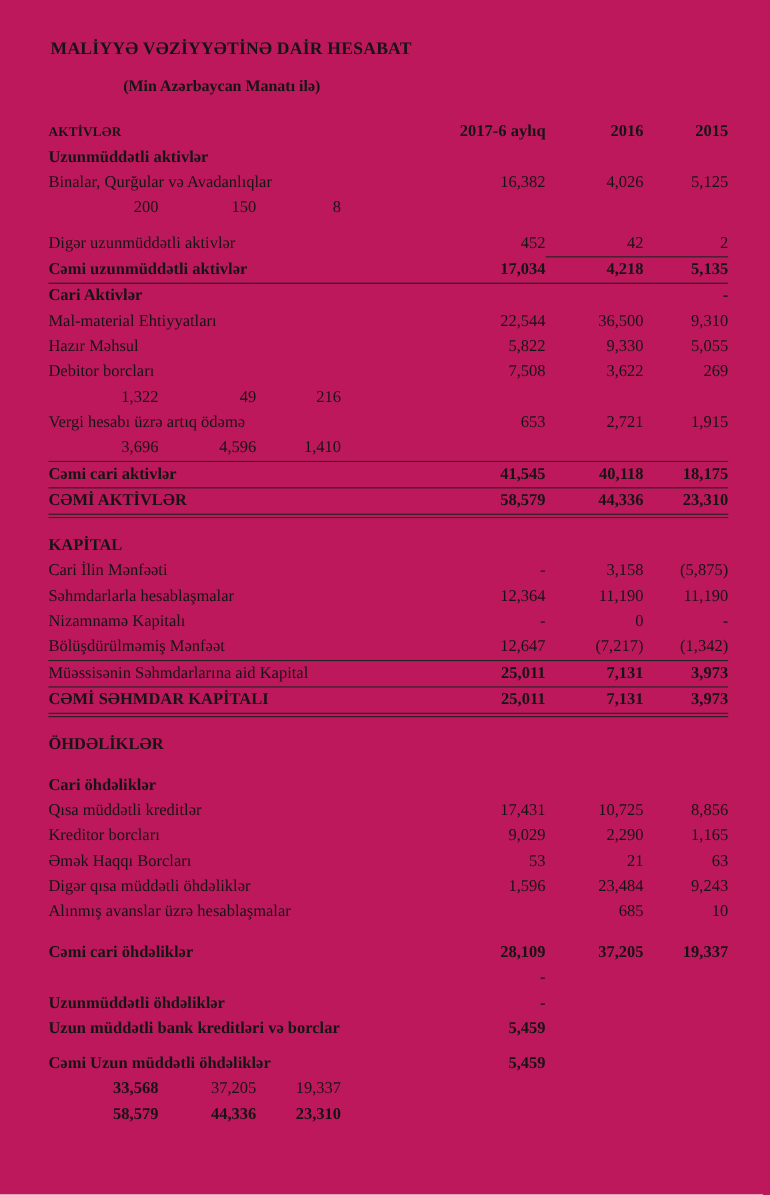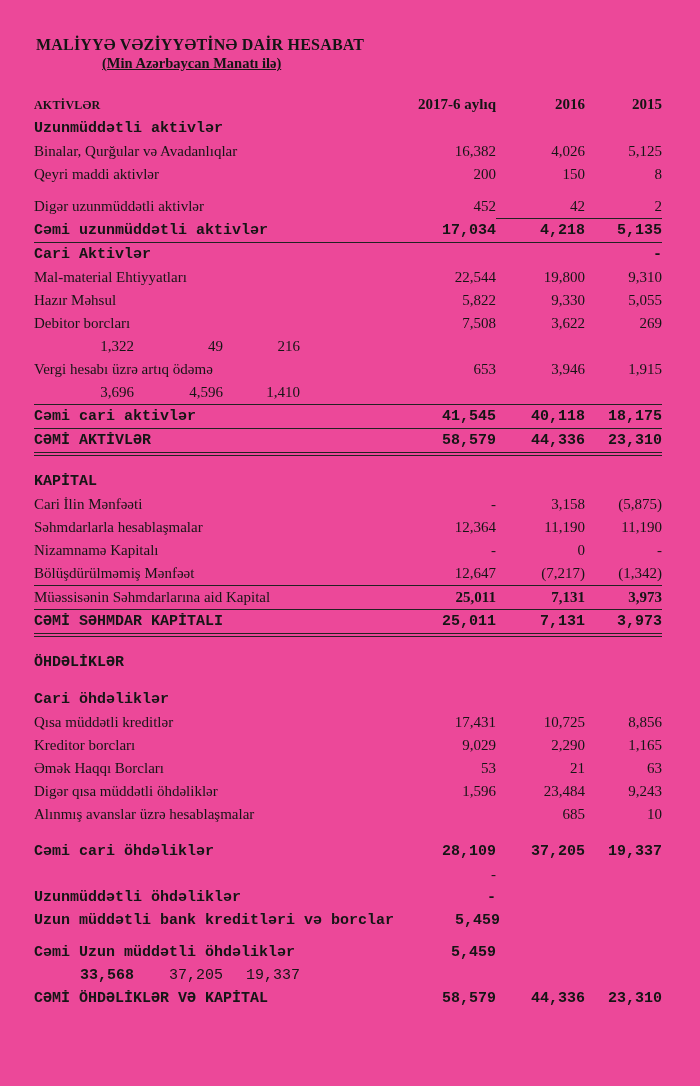--- a/index.html
+++ b/index.html
@@ -1,33 +1,33 @@
 <!DOCTYPE html>
 <html><head>
 <meta charset="utf-8">
 <style>
   * { box-sizing: border-box; }
   html, body { margin: 0; padding: 0; background: #ffffff; }
   .page {
-    width: 700px; height: 1086px; background: #ec4899;
+    width: 700px; height: 1086px; background: #be185d;
     font-family: "Liberation Serif", "DejaVu Serif", serif;
-    color: #151515; padding: 28px 38px 14px 34px;
+    color: #151515; padding: 28px 38px 14px 44px;
     position: relative; overflow: hidden;
   }
   .title { font-size: 16px; font-weight: bold; margin: 8px 0 0 2px; letter-spacing: 0.2px; }
-  .subtitle { font-size: 14.5px; font-weight: bold; margin: 1px 0 0 68px; text-decoration: underline; }
+  .subtitle { font-size: 14.5px; font-weight: bold; margin: 17px 0 0 68px; }
   .row { display: flex; align-items: baseline; min-height: 23px; line-height: 23px; }
   .hdr { margin-top: 21px; font-weight: bold; }
   .hdr .lbl { font-size: 12px; letter-spacing: 0.2px; }
   .lbl { flex: 1 1 auto; font-size: 15px; padding-right: 6px; white-space: nowrap; }
   .num { font-size: 15px; text-align: right; flex: 0 0 auto; }
   .c1 { width: 100px; }
   .c2 { width: 89px; }
   .c3 { width: 77px; }
-  .bold { font-weight: bold; font-family: Liberation Mono, monospace; }
+  .bold { font-weight: bold; }
   .values_bold .num { font-weight: bold; }
   .light23 .c2, .light23 .c3 { font-weight: normal; }
   .gap_sm { margin-top: 9px; }
   .gap_lg { margin-top: 14px; }
   .line_below { border-bottom: 1.5px solid #222; }
   .double_below { border-bottom: 4px double #222; align-items: flex-end; }
   .line_above_right .c2, .line_above_right .c3 { border-top: 1.5px solid #222; }
 </style>
 </head>
 <body>
@@ -50,21 +50,20 @@
         <span class="num c2"></span>
         <span class="num c3"></span>
       </div>
       <div class="row">
         <span class="lbl">Binalar, Qurğular və Avadanlıqlar</span>
         <span class="num c1">16,382</span>
         <span class="num c2">4,026</span>
         <span class="num c3">5,125</span>
       </div>
       <div class="row">
-        <span class="lbl">Qeyri maddi aktivlər</span>
         <span class="num c1">200</span>
         <span class="num c2">150</span>
         <span class="num c3">8</span>
       </div>
       <div class="row gap_sm">
         <span class="lbl">Digər uzunmüddətli aktivlər</span>
         <span class="num c1">452</span>
         <span class="num c2">42</span>
         <span class="num c3">2</span>
       </div>
@@ -76,21 +75,21 @@
       </div>
       <div class="row bold">
         <span class="lbl">Cari Aktivlər</span>
         <span class="num c1"></span>
         <span class="num c2"></span>
         <span class="num c3">-</span>
       </div>
       <div class="row">
         <span class="lbl">Mal-material Ehtiyyatları</span>
         <span class="num c1">22,544</span>
-        <span class="num c2">19,800</span>
+        <span class="num c2">36,500</span>
         <span class="num c3">9,310</span>
       </div>
       <div class="row">
         <span class="lbl">Hazır Məhsul</span>
         <span class="num c1">5,822</span>
         <span class="num c2">9,330</span>
         <span class="num c3">5,055</span>
       </div>
       <div class="row">
         <span class="lbl">Debitor borcları</span>
@@ -99,21 +98,21 @@
         <span class="num c3">269</span>
       </div>
       <div class="row">
         <span class="num c1">1,322</span>
         <span class="num c2">49</span>
         <span class="num c3">216</span>
       </div>
       <div class="row">
         <span class="lbl">Vergi hesabı üzrə artıq ödəmə</span>
         <span class="num c1">653</span>
-        <span class="num c2">3,946</span>
+        <span class="num c2">2,721</span>
         <span class="num c3">1,915</span>
       </div>
       <div class="row line_below">
         <span class="num c1">3,696</span>
         <span class="num c2">4,596</span>
         <span class="num c3">1,410</span>
       </div>
       <div class="row bold line_below">
         <span class="lbl">Cəmi cari aktivlər</span>
         <span class="num c1">41,545</span>
@@ -239,19 +238,18 @@
         <span class="num c1">5,459</span>
         <span class="num c2"></span>
         <span class="num c3"></span>
       </div>
       <div class="row bold light23">
         <span class="num c1">33,568</span>
         <span class="num c2">37,205</span>
         <span class="num c3">19,337</span>
       </div>
       <div class="row bold">
-        <span class="lbl">CƏMİ ÖHDƏLİKLƏR VƏ KAPİTAL</span>
         <span class="num c1">58,579</span>
         <span class="num c2">44,336</span>
         <span class="num c3">23,310</span>
       </div>
     </div>
 </div>
 
 </body></html>

